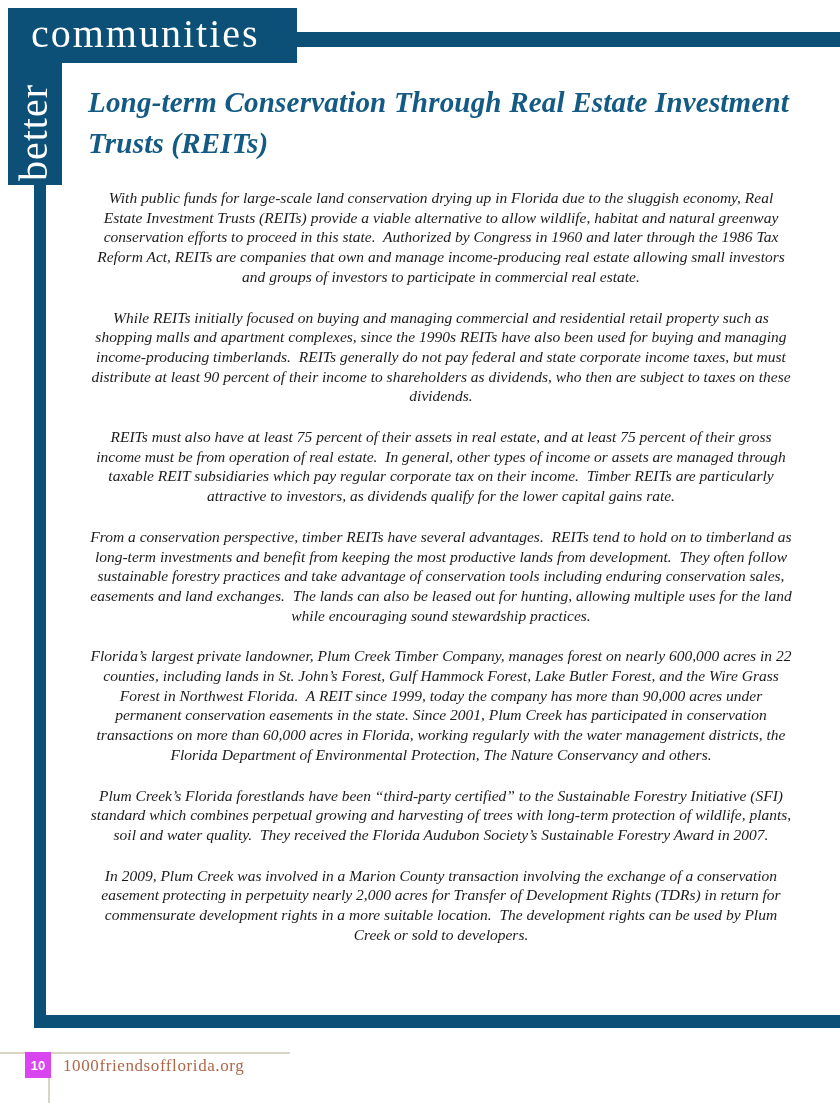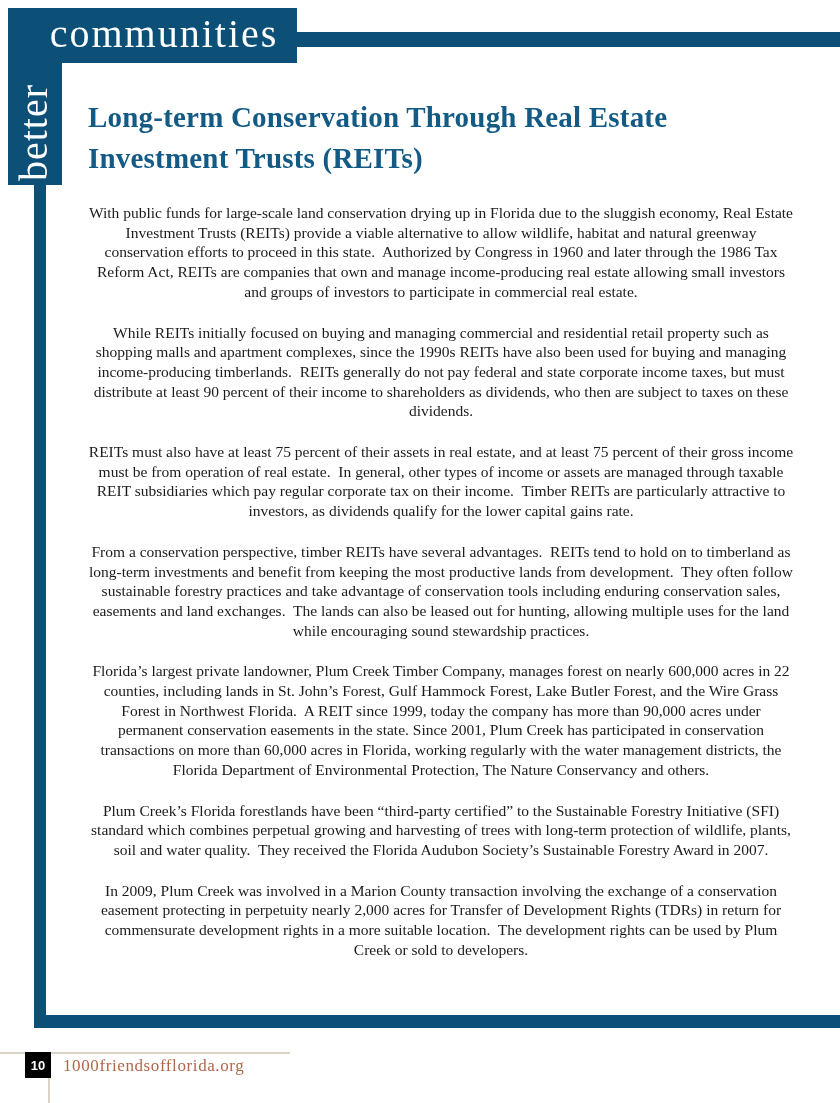--- a/index.html
+++ b/index.html
@@ -31,21 +31,20 @@
   }
   .brand-horizontal {
     position: absolute; left: 8px; top: 8px;
     width: 289px; height: 67px;
     color: #ffffff;
     font-size: 40px;
     line-height: 52px;
     padding-left: 23px;
     letter-spacing: 2px;
     font-family: "Liberation Serif", serif;
-    text-align: center;
   }
   .brand-vertical {
     position: absolute; left: 8px; top: 8px;
     width: 177px; height: 54px;
     transform-origin: top left;
     transform: rotate(-90deg) translateX(-177px);
     color: #ffffff;
     font-size: 40px;
     line-height: 52px;
     padding-left: 4px;
@@ -60,22 +59,23 @@
     background: #0c5077;
   }
   .footer-bar {
     position: absolute; left: 34px; top: 1015px;
     width: 806px; height: 13px;
     background: #0c5077;
   }
 
   
   .article {
-    position: absolute; left: 88px; top: 97px;
+    position: absolute; left: 88px; top: 82px;
     width: 706px;
+    font-style: italic;
   }
   .article-title {
     color: #135a85;
     font-size: 29px;
     font-weight: bold;
     line-height: 41px;
     margin-bottom: 24px;
     letter-spacing: 0.2px;
   }
   .article-body p {
@@ -94,21 +94,21 @@
     background: #d9d4c6;
   }
   .rule-v {
     position: absolute; left: 48px; top: 1078px;
     width: 2px; height: 25px;
     background: #d9d4c6;
   }
   .page-badge {
     position: absolute; left: 25px; top: 1052px;
     width: 26px; height: 26px;
-    background: #000000;
+    background: #d946ef;
     color: #ffffff;
     font-family: "Liberation Sans", sans-serif;
     font-size: 13px;
     font-weight: bold;
     display: flex; align-items: center; justify-content: center;
   }
   .site-url {
     position: absolute; left: 63px; top: 1056px;
     color: #b0674a;
     font-size: 17px;

